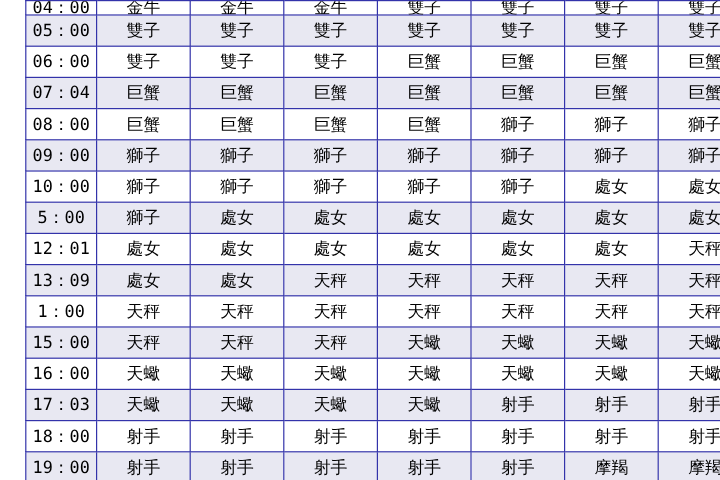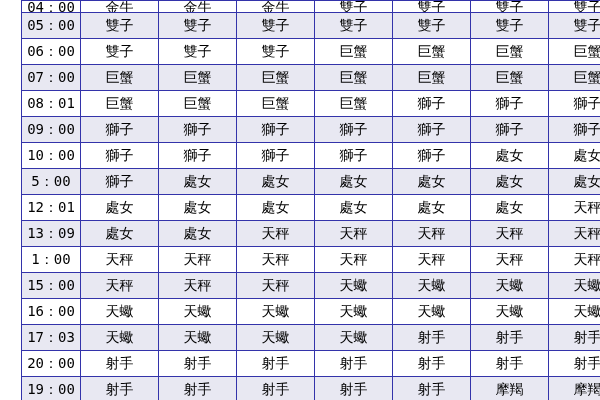--- a/index.html
+++ b/index.html
@@ -89,31 +89,31 @@
           <td class="timecell">06：00</td>
           <td class="sign">雙子</td>
           <td class="sign">雙子</td>
           <td class="sign">雙子</td>
           <td class="sign">巨蟹</td>
           <td class="sign">巨蟹</td>
           <td class="sign">巨蟹</td>
           <td class="sign">巨蟹</td>
         </tr>
         <tr class="shade">
-          <td class="timecell">07：00</td>
-          <td class="sign">巨蟹</td>
-          <td class="sign">巨蟹</td>
-          <td class="sign">巨蟹</td>
-          <td class="sign">巨蟹</td>
-          <td class="sign">巨蟹</td>
-          <td class="sign">巨蟹</td>
-          <td class="sign">巨蟹</td>
-        </tr>
-        <tr>
-          <td class="timecell">08：01</td>
+          <td class="timecell">07：04</td>
+          <td class="sign">巨蟹</td>
+          <td class="sign">巨蟹</td>
+          <td class="sign">巨蟹</td>
+          <td class="sign">巨蟹</td>
+          <td class="sign">巨蟹</td>
+          <td class="sign">巨蟹</td>
+          <td class="sign">巨蟹</td>
+        </tr>
+        <tr>
+          <td class="timecell">08：00</td>
           <td class="sign">巨蟹</td>
           <td class="sign">巨蟹</td>
           <td class="sign">巨蟹</td>
           <td class="sign">巨蟹</td>
           <td class="sign">獅子</td>
           <td class="sign">獅子</td>
           <td class="sign">獅子</td>
         </tr>
         <tr class="shade">
           <td class="timecell">09：00</td>
@@ -199,21 +199,21 @@
           <td class="timecell">17：03</td>
           <td class="sign">天蠍</td>
           <td class="sign">天蠍</td>
           <td class="sign">天蠍</td>
           <td class="sign">天蠍</td>
           <td class="sign">射手</td>
           <td class="sign">射手</td>
           <td class="sign">射手</td>
         </tr>
         <tr>
-          <td class="timecell">20：00</td>
+          <td class="timecell">18：00</td>
           <td class="sign">射手</td>
           <td class="sign">射手</td>
           <td class="sign">射手</td>
           <td class="sign">射手</td>
           <td class="sign">射手</td>
           <td class="sign">射手</td>
           <td class="sign">射手</td>
         </tr>
         <tr class="shade">
           <td class="timecell">19：00</td>

